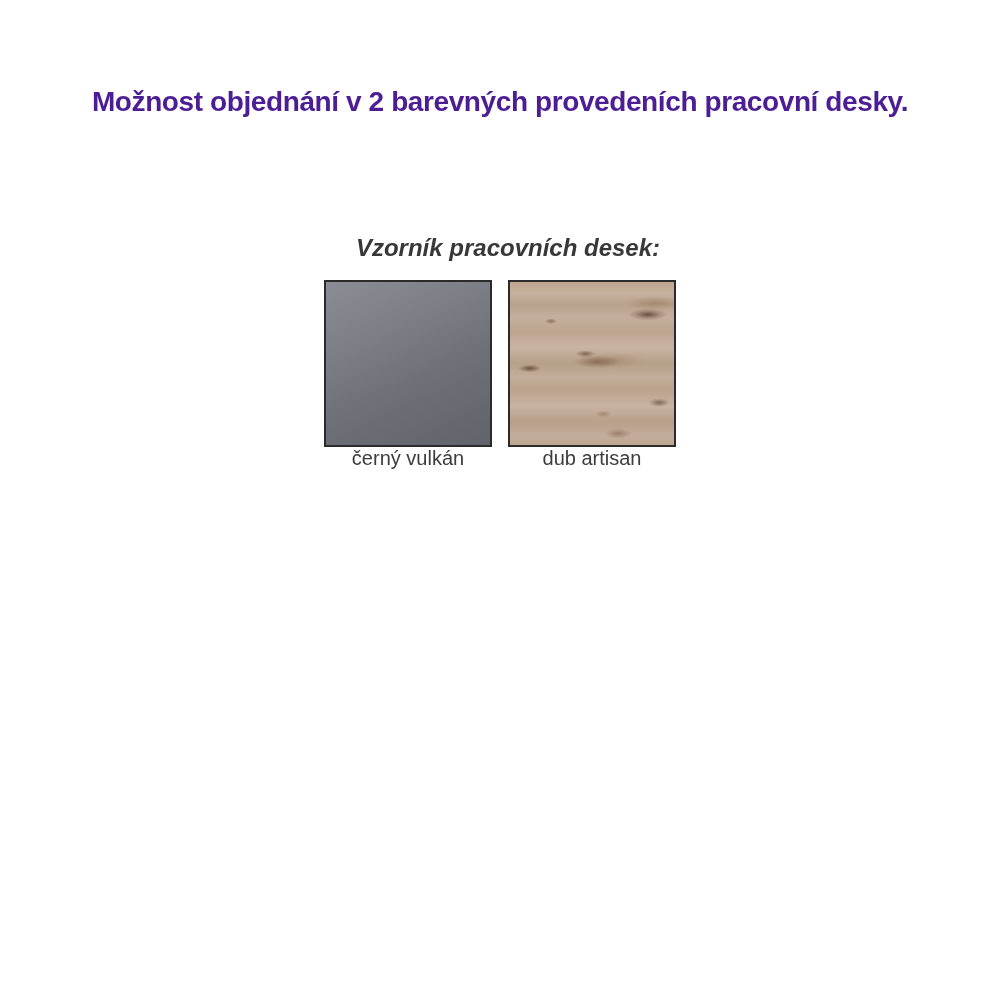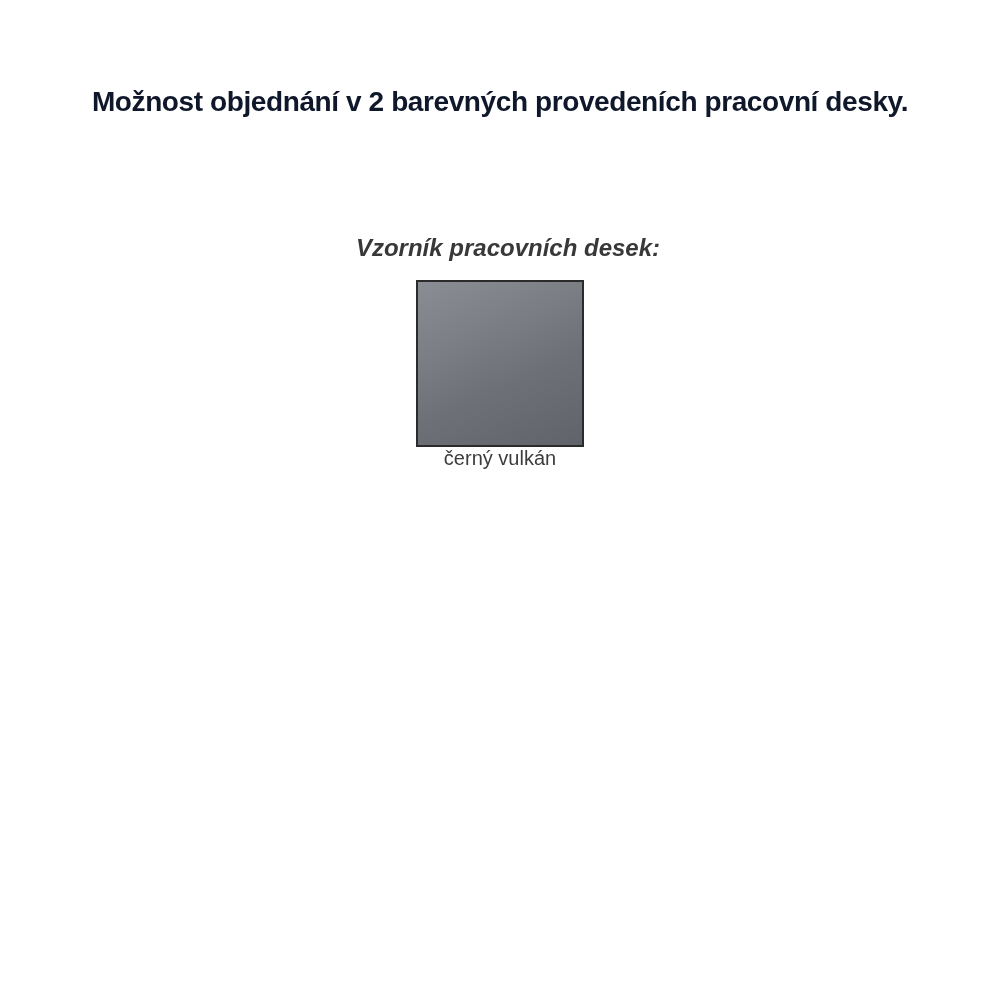--- a/index.html
+++ b/index.html
@@ -17,21 +17,21 @@
   }
   .page-title {
     position: absolute;
     top: 86px;
     left: 0;
     width: 100%;
     text-align: center;
     font-size: 28px;
     font-weight: bold;
     letter-spacing: -0.4px;
-    color: #0f172a;
+    color: #4c1d95;
     white-space: nowrap;
   }
   .section-title {
     position: absolute;
     top: 234px;
     left: 0;
     width: 100%;
     text-align: center;
     font-size: 24px;
     font-weight: bold;
@@ -96,16 +96,20 @@
 
   <div class="section-title">Vzorník pracovních desek:</div>
 
   <div class="swatch-row">
 
     <div class="swatch-cell">
       <div class="swatch swatch-gray"></div>
       <div class="swatch-label">černý vulkán</div>
     </div>
 
+    <div class="swatch-cell">
+      <div class="swatch swatch-wood"></div>
+      <div class="swatch-label">dub artisan</div>
+    </div>
 
   </div>
 
 </div>
 
 </body></html>

